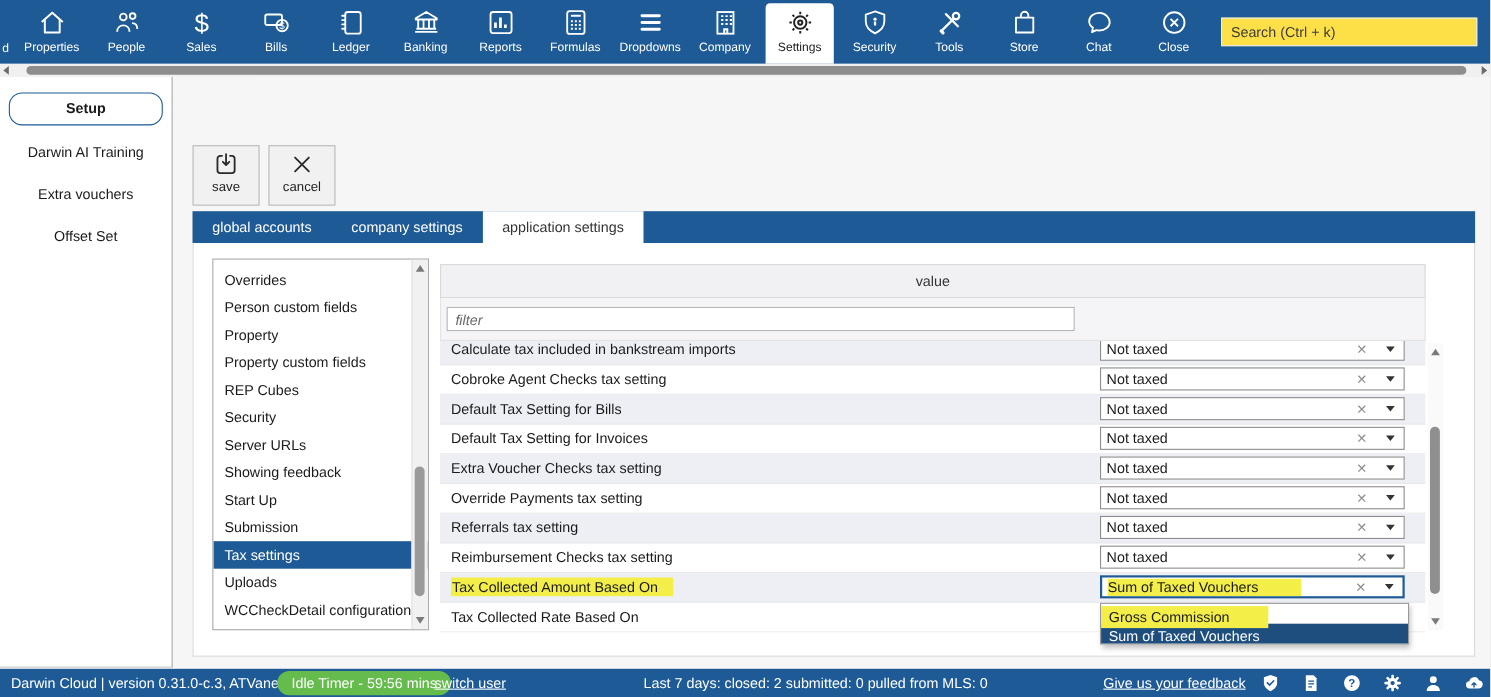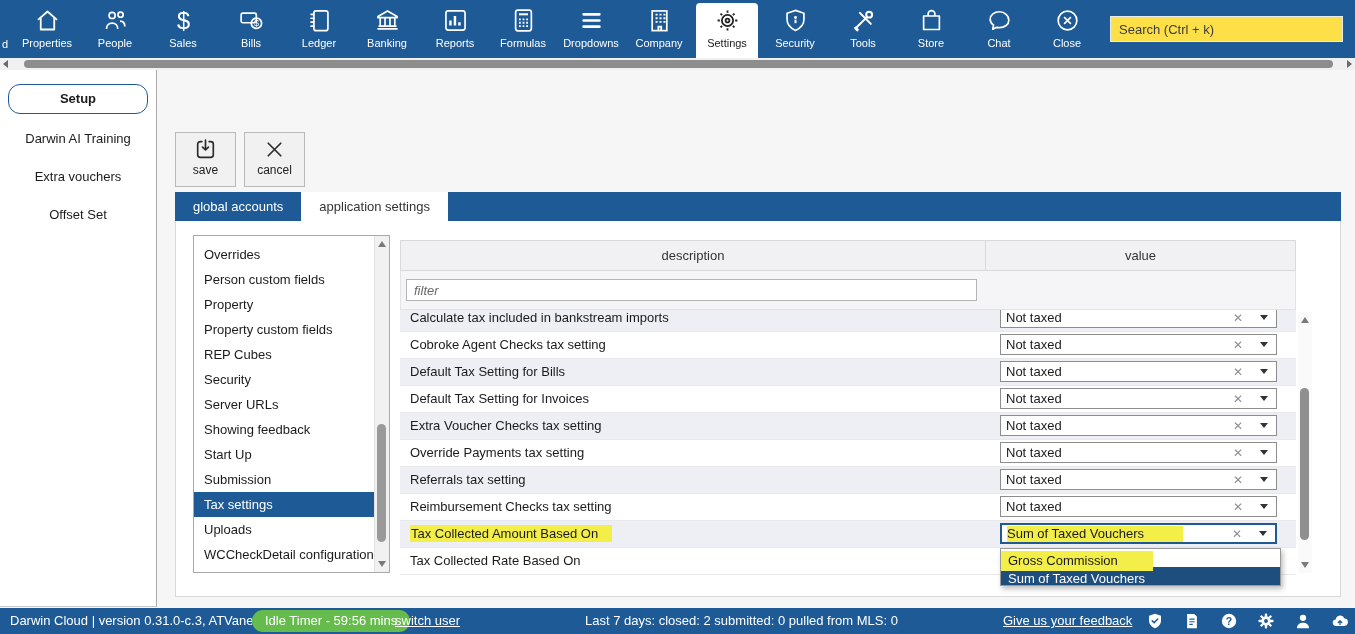--- a/index.html
+++ b/index.html
@@ -337,20 +337,21 @@
     <span class="b-ic"><svg viewBox="0 0 24 24">
           <g stroke="#2b2b2b" stroke-width="1.6" stroke-linecap="round">
             <path d="M6 6l12 12M18 6L6 18"></path>
           </g>
         </svg></span>
     <div class="btn-label">cancel</div>
   </div>
 
   <div class="tabbar" id="tabbar">
       <div class="tab">global accounts</div>
+      <div class="tab">company settings</div>
       <div class="tab active">application settings</div>
     </div>
 
   <div class="panel"></div>
 
   <div class="nav-list">
     <div class="nav-inner" id="nav-inner">
         <div class="nav-item">Overrides</div>
         <div class="nav-item">Person custom fields</div>
         <div class="nav-item">Property</div>
@@ -366,21 +367,20 @@
         <div class="nav-item">WCCheckDetail configuration</div>
       </div>
     <div class="nav-sb">
       <span class="tri-up"></span>
       <div class="nav-sb-thumb"></div>
       <span class="tri-down"></span>
     </div>
   </div>
 
   <div class="thead">
-    <div class="th th-desc">description</div>
     <div class="th th-val">value</div>
   </div>
 
   <div class="tfilter">
     <input class="filter-input" type="text" placeholder="filter" style="">
   </div>
 
   <div class="tbody" id="tbody">
       <div class="trow alt">
         <div class="tcell-desc"><span>Calculate tax included in bankstream imports</span></div>

